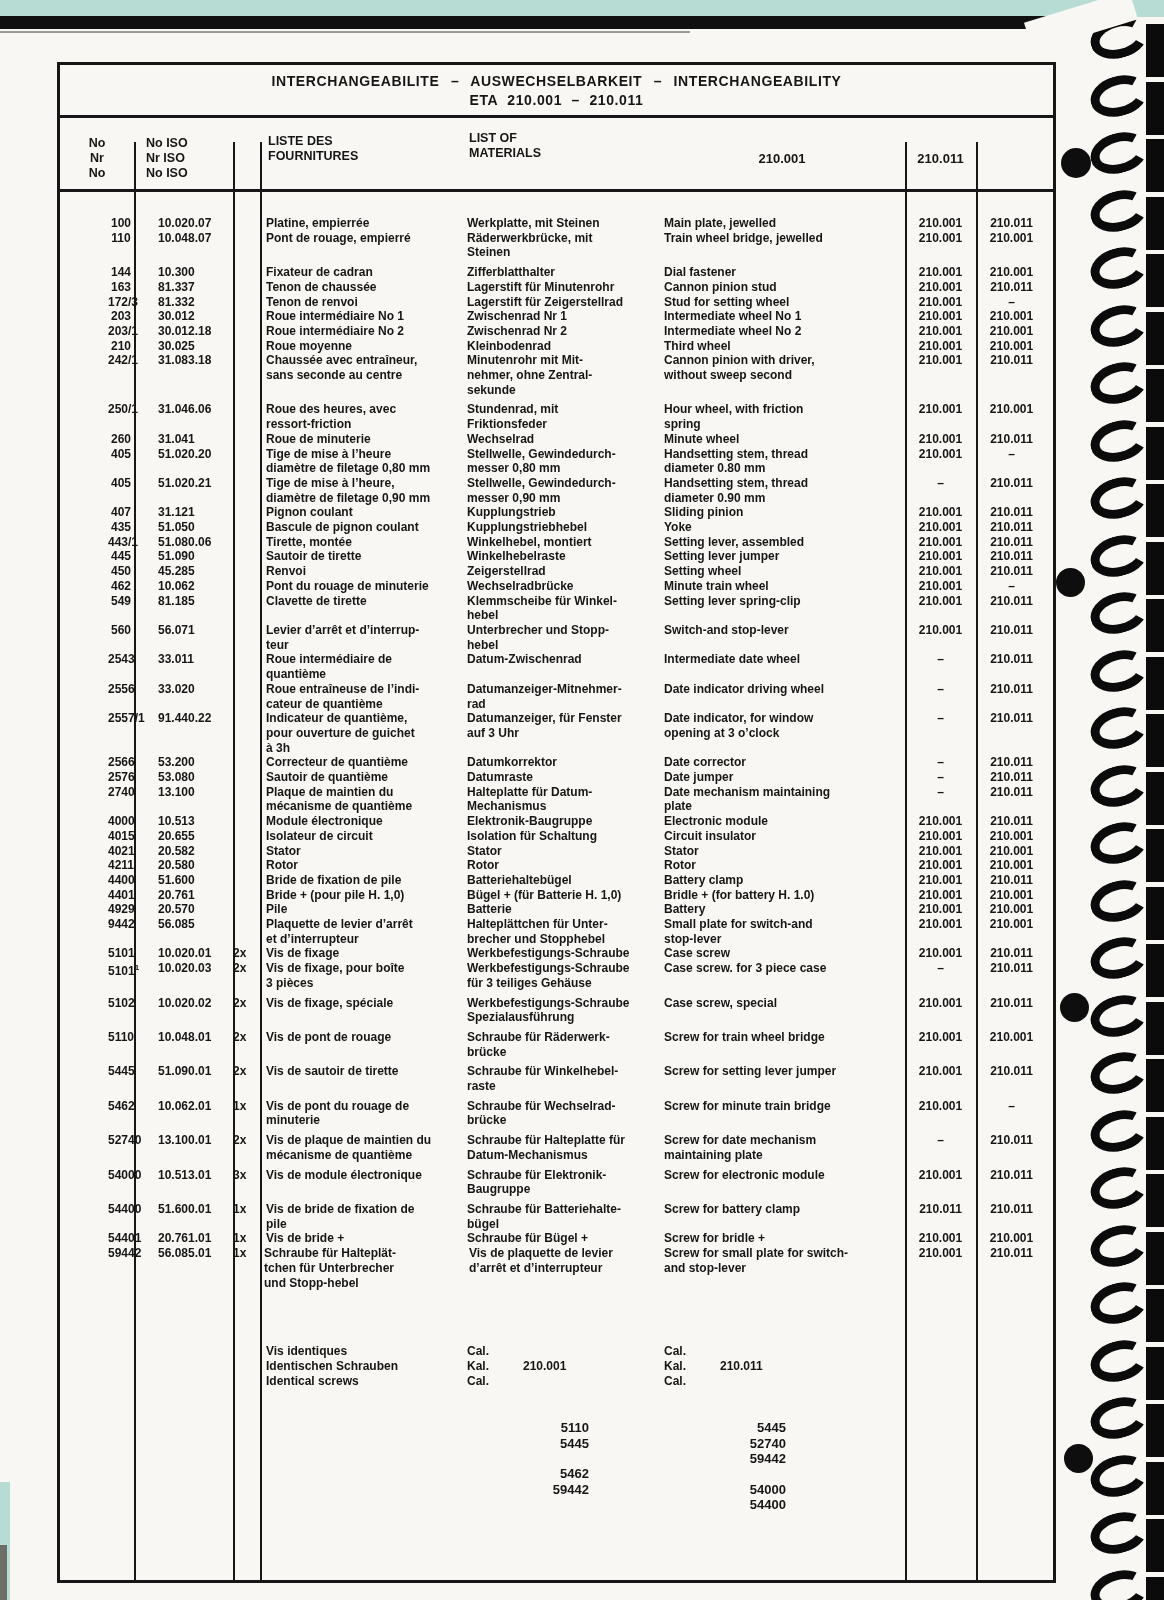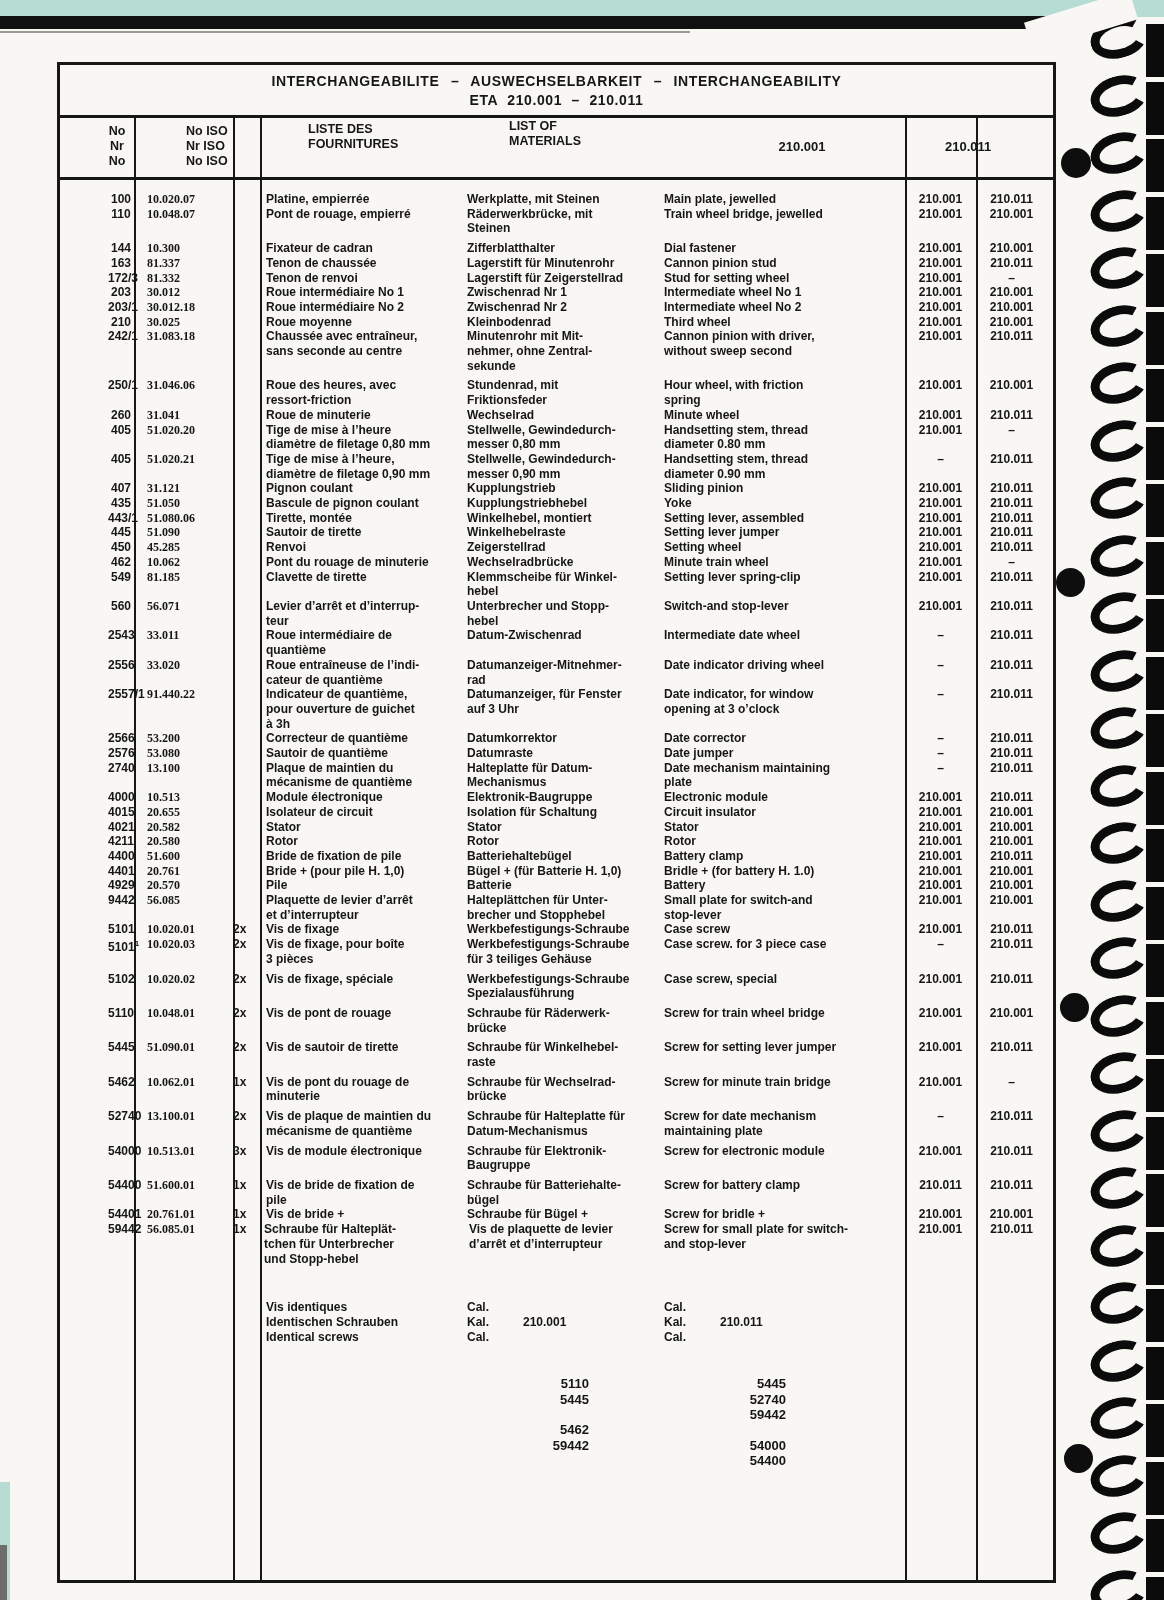--- a/index.html
+++ b/index.html
@@ -14,51 +14,51 @@
   .edge-left-smudge{position:absolute;left:0;top:1545px;width:7px;height:55px;background:#6e6e68;}
   
   .binding{position:absolute;right:0;top:0;width:80px;height:1600px;}
   .binding-mass{position:absolute;right:0;top:24px;width:18px;height:1576px;
     background:repeating-linear-gradient(to bottom,#0b0b0b 0 53px,#f8f7f3 53px 57.5px);}
   .coil{position:absolute;left:6px;width:40px;height:22px;border:9px solid #0b0b0b;
         border-right-color:transparent;border-radius:50%;transform:rotate(-16deg);}
   .dot{position:absolute;border-radius:50%;background:#0e0e0e;}
   
   .doc{position:absolute;left:57px;top:62px;width:993px;height:1515px;border:3px solid #171717;
-       display:flex;flex-direction:column;--cols:74px 99px 27px 203px 196px 246px 71px 71px;}
+       display:flex;flex-direction:column;gap:12px;--cols:74px 99px 27px 203px 196px 246px 71px 71px;}
   .title-block{height:50px;border-bottom:3px solid #171717;display:flex;flex-direction:column;
        justify-content:center;align-items:center;}
   .title-1{font-size:14px;font-weight:bold;letter-spacing:.6px;word-spacing:7px;}
   .title-2{font-size:14px;font-weight:bold;letter-spacing:.6px;word-spacing:5px;margin-top:3px;}
   .head-row{height:59px;border-bottom:3px solid #171717;display:grid;grid-template-columns:var(--cols);
        font-size:12.5px;font-weight:bold;}
-  .hc{padding-top:6px;line-height:15px;margin-left:40px;}
+  .hc{padding-top:6px;line-height:15px;}
   .hc-no{text-align:center;}
   .hc-iso{padding-left:12px;}
   .hc-fr{padding-left:8px;padding-top:4px;}
   .hc-de{padding-left:48px;padding-top:21px;}
   .hc-en{padding-left:6px;padding-top:1px;}
   .hc-val{text-align:center;padding-top:21px;font-size:13px;}
   .tbl-area{flex:1;position:relative;}
   .vline{position:absolute;top:-62px;bottom:0;width:2px;background:#171717;}
   .body{position:absolute;inset:0;display:flex;flex-direction:column;padding-top:12px;
         font-size:12px;line-height:14.7px;font-weight:bold;}
   .row{display:grid;grid-template-columns:var(--cols);}
   .row.gap{margin-top:5px;}
   .cell{overflow:visible;white-space:nowrap;}
   .b-no{text-align:center;padding-left:48px;}
-  .b-iso{padding-left:13px;font-family:Liberation Serif, serif;}
+  .b-iso{padding-left:24px;}
   .b-qty{text-align:left;}
   .b-fr{padding-left:6px;}
   .b-de{padding-left:4px;}
   .b-en{padding-left:5px;}
   .b-v{text-align:center;}
   sup{font-size:8px;}
   
-  .footer-row{margin-top:34px;}
+  .footer-row{margin-top:54px;}
   .groups-row{margin-top:32px;}
   .numgroup{margin-left:68px;width:54px;text-align:right;font-size:13px;line-height:15.5px;}
   .numgroup.sub{margin-top:15px;}
   .cal-num{display:inline-block;margin-left:34px;}
 </style>
 </head>
 <body>
 
 <div class="page">
 

